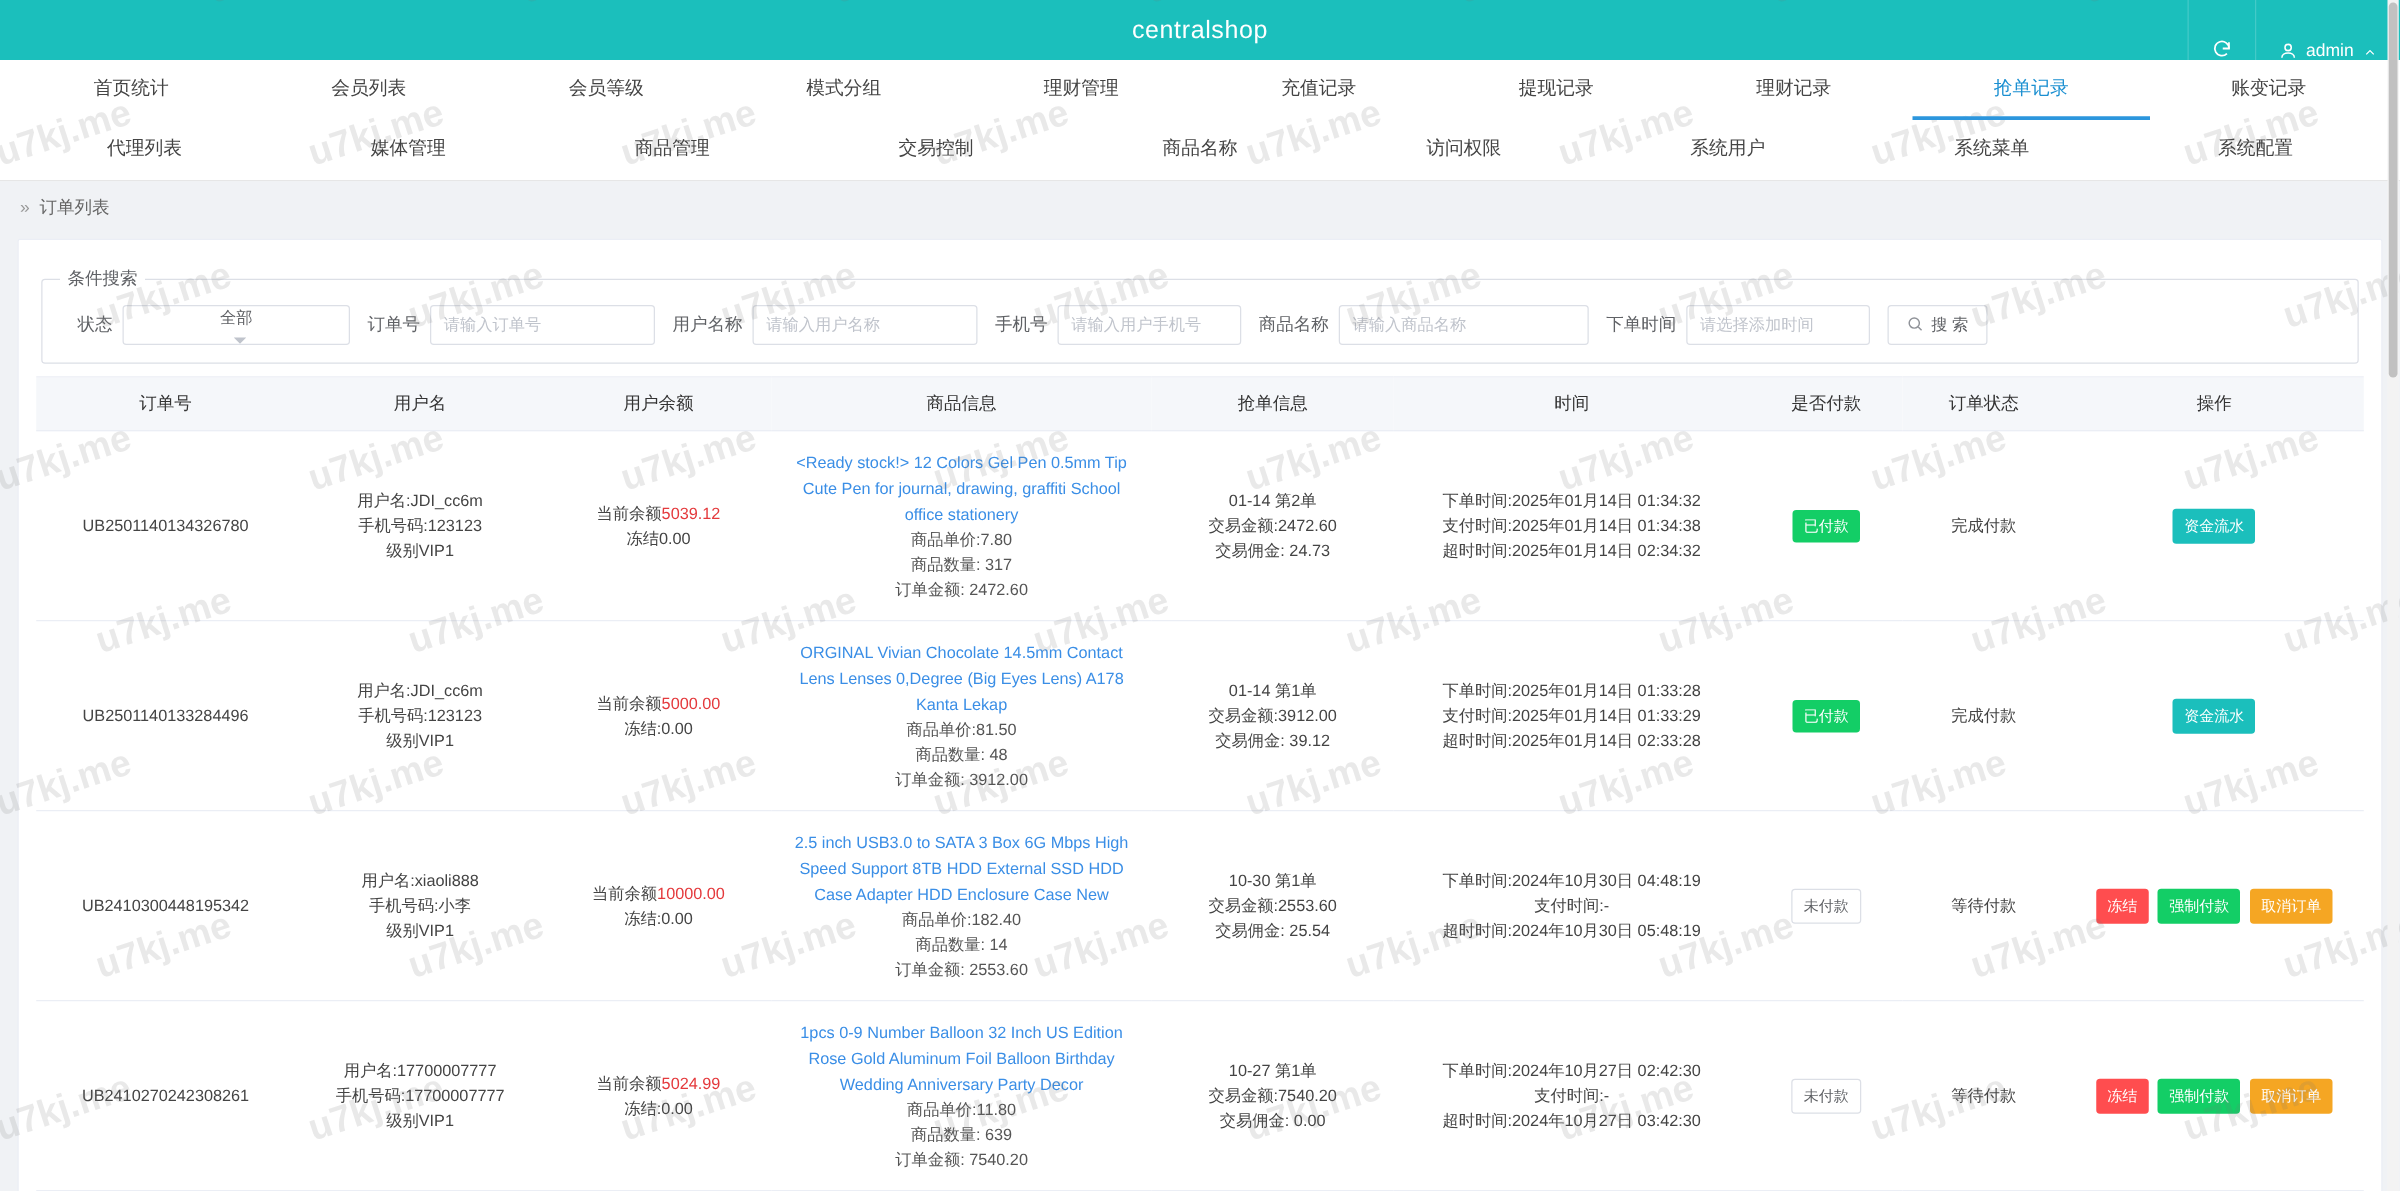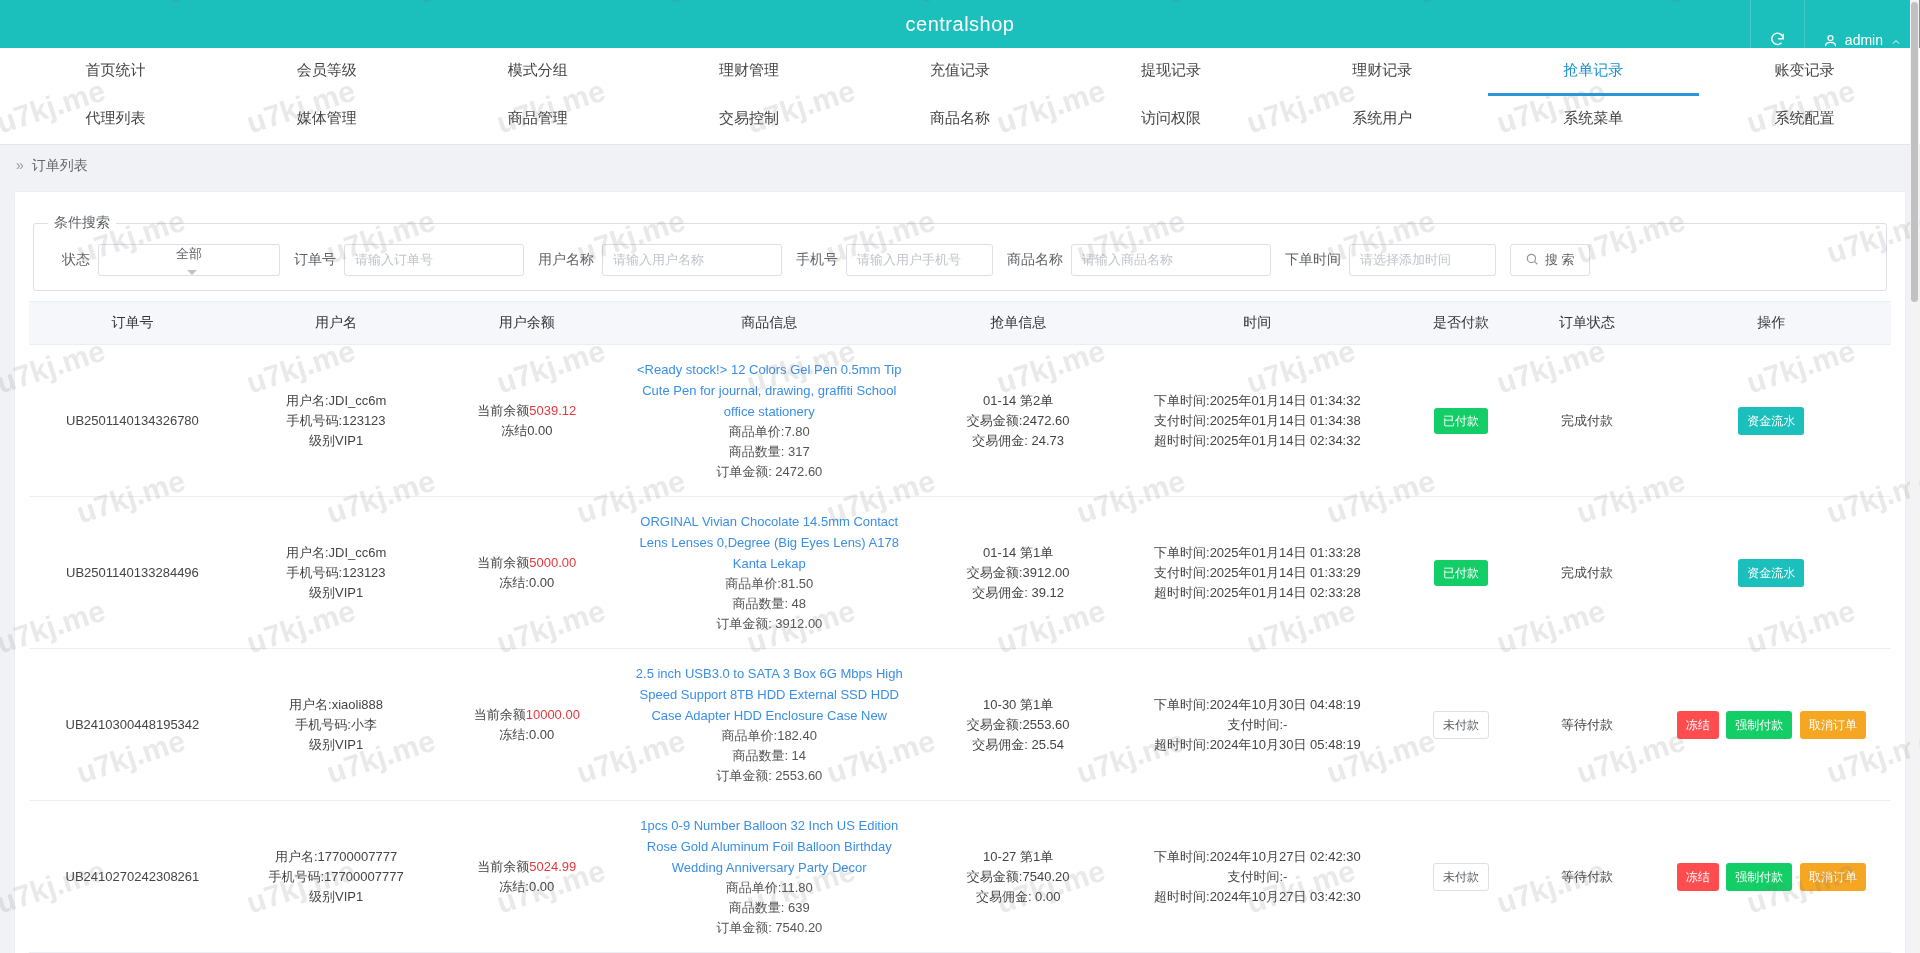--- a/index.html
+++ b/index.html
@@ -265,20 +265,21 @@
           <polyline points="6 15 12 9 18 15"></polyline>
         </svg>
       </span>
     </div>
   </div>
 </div>
 
 <div class="nav">
   <div class="nav-row">
     <div class="nav-item">首页统计</div>
+    <div class="nav-item">会员列表</div>
     <div class="nav-item">会员等级</div>
     <div class="nav-item">模式分组</div>
     <div class="nav-item">理财管理</div>
     <div class="nav-item">充值记录</div>
     <div class="nav-item">提现记录</div>
     <div class="nav-item">理财记录</div>
     <div class="nav-item active">抢单记录</div>
     <div class="nav-item">账变记录</div>
   </div>
   <div class="nav-row">

